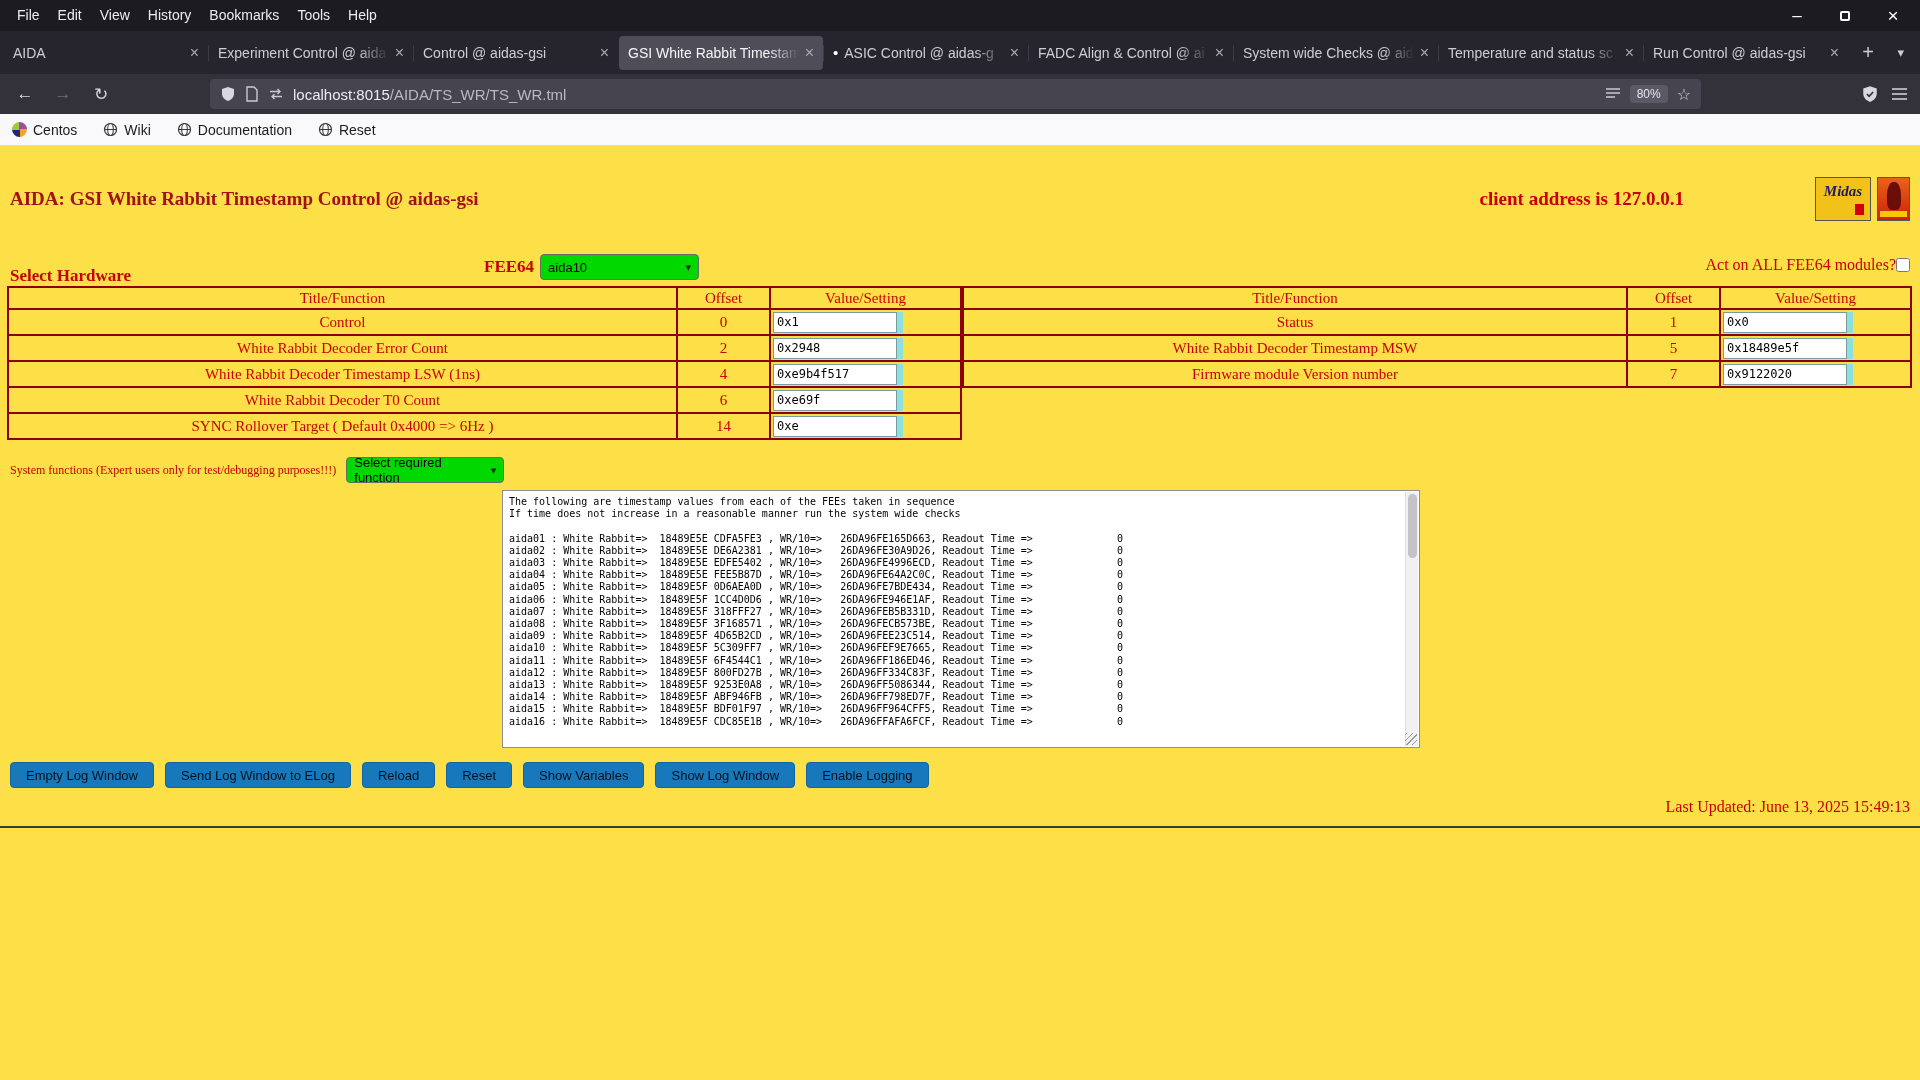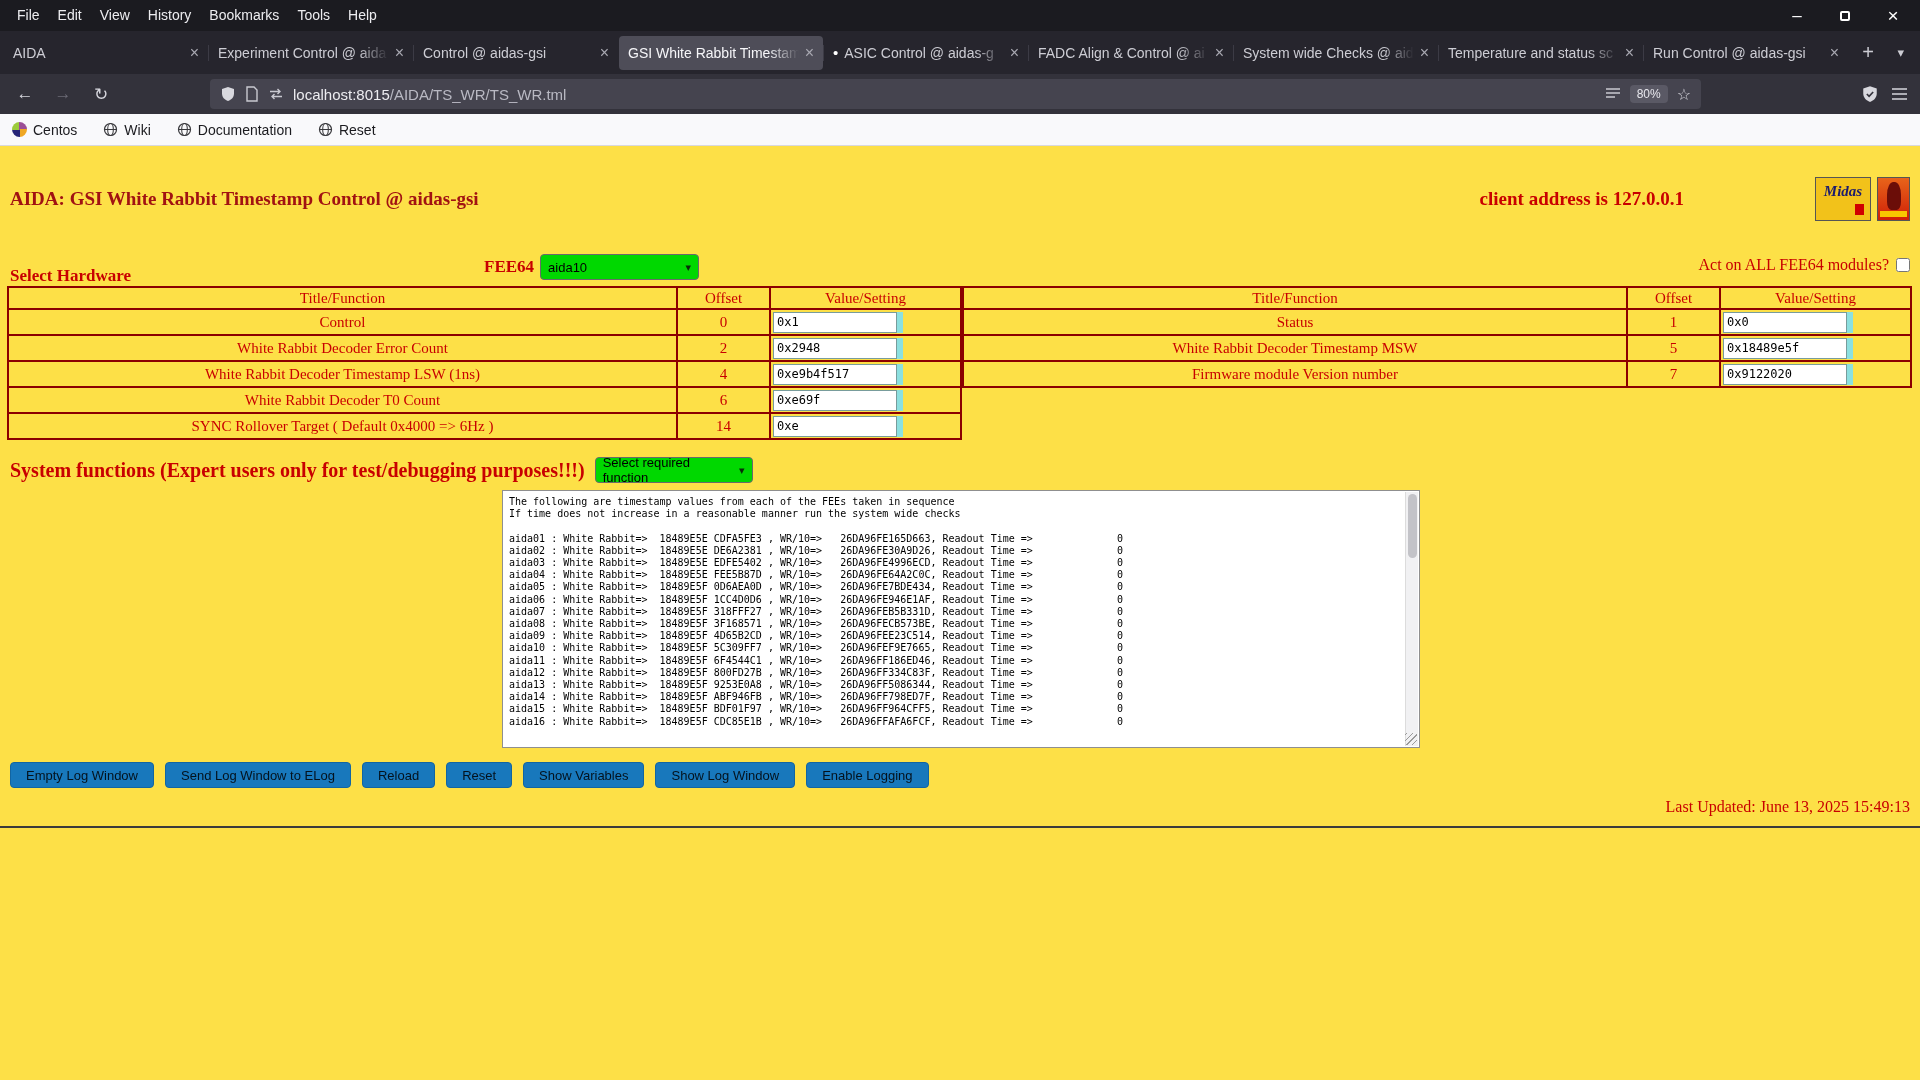--- a/index.html
+++ b/index.html
@@ -52,40 +52,40 @@
   .midas-text{font-family:"Liberation Serif",serif;font-style:italic;font-weight:bold;font-size:15px;color:#1b1b6e;margin-top:5px}
   .midas-red{position:absolute;right:6px;bottom:5px;width:9px;height:11px;background:#d00000}
   .fair-logo{width:33px;height:44px;background:linear-gradient(180deg,#e8641a 0%,#cf2008 100%);border:1px solid #555;position:relative}
   .fair-fig{position:absolute;left:9px;top:4px;width:14px;height:28px;background:#6b0d08;border-radius:45% 45% 30% 30%}
   .fair-band{position:absolute;left:2px;right:2px;bottom:3px;height:6px;background:#f8c800}
 
   .hw-row{position:relative;margin:32px 10px 0;height:28px;color:#c80000}
   .hw-label{position:absolute;left:0;top:12px;font-size:17px;font-weight:bold}
   .fee-group{position:absolute;left:474px;top:0;display:flex;align-items:center;gap:6px}
   .fee-label{font-size:17px;font-weight:bold;color:#c80000}
-  .act-group{position:absolute;right:0;top:2px;display:flex;align-items:center;gap:7px}
+  .act-group{position:absolute;right:0;top:2px;display:flex;align-items:center;}
   .act-label{font-size:16px;color:#c80000}
   .act-check{width:14px;height:14px}
 
   .green-select{display:inline-flex;align-items:center;justify-content:space-between;height:26px;background:#00d800;border:1px solid #6a6a6a;border-radius:4px;padding:0 7px;font-family:"Liberation Sans",sans-serif;font-size:13px;color:#000;cursor:default}
   .gs-fee{width:159px}
   .gs-sys{width:158px}
   .select-arrow{font-size:11px;color:#0a2a0a;margin-left:8px}
 
   .reg-tables{display:flex;margin:4px 7px 0;align-items:flex-start}
   .reg-table{border-collapse:collapse;table-layout:fixed;font-family:"Liberation Serif",serif}
   .reg-table th,.reg-table td{border:2px solid #8b0000;color:#c80000;font-weight:normal;font-size:15px;text-align:center;padding:0;height:26px;overflow:hidden}
   .reg-table th{height:22px}
   .val-cell{text-align:left}
   .val-wrap{display:flex;align-items:center;height:100%;padding-left:2px}
   .val-input{width:124px;height:21px;border:1px solid #789c9c;background:#fff;font-family:"DejaVu Sans Mono",monospace;font-size:12px;padding:0 3px;color:#000}
   .val-strip{width:6px;height:21px;background:#8ce0e0}
 
   .sysfunc-row{margin:16px 10px 0;height:28px;display:flex;align-items:center;gap:10px}
-  .sysfunc-label{font-size:20px;font-weight:bold;color:#c80000}
+  .sysfunc-label{font-size:12px;font-weight:normal;color:#c80000}
 
   .log-window{position:relative;margin:6px 0 10px 502px;width:918px;height:258px;background:#fff;border:1px solid #8f8f8f}
   .log-pre{font-family:"DejaVu Sans Mono",monospace;font-size:10px;line-height:12.2px;color:#000;padding:5px 6px;white-space:pre;overflow:hidden;height:100%}
   .log-scrollbar{position:absolute;top:1px;right:1px;bottom:1px;width:13px;background:#f1f1f3;border-left:1px solid #dcdcdc}
   .log-thumb{position:absolute;top:2px;left:2px;width:9px;height:64px;background:#c3c3c8;border-radius:5px}
   .log-grip{position:absolute;right:2px;bottom:2px;width:12px;height:12px;background:repeating-linear-gradient(-45deg,transparent 0 3px,#9a9a9a 3px 4px)}
 
   .btn-row{display:flex;gap:11px;margin:14px 0 0 10px}
   .blue-btn{height:26px;background:#1878bc;border:1px solid #1265a2;border-radius:4px;font-family:"Liberation Sans",sans-serif;font-size:13px;color:#04121d;padding:0 15px;cursor:default}
 

